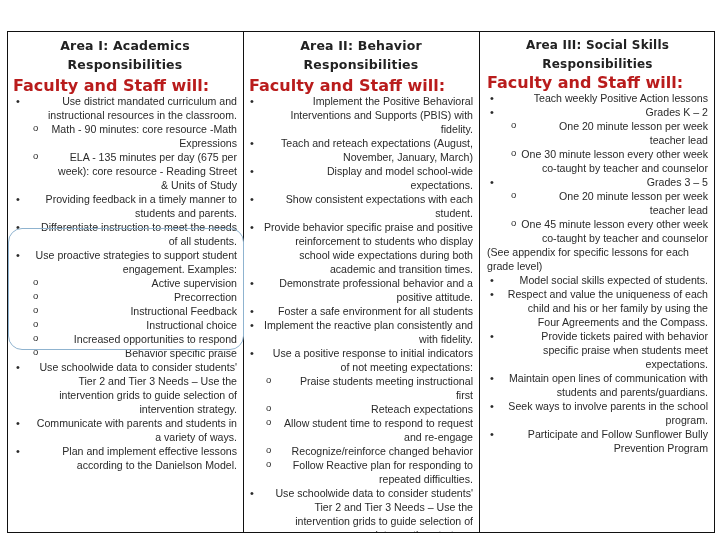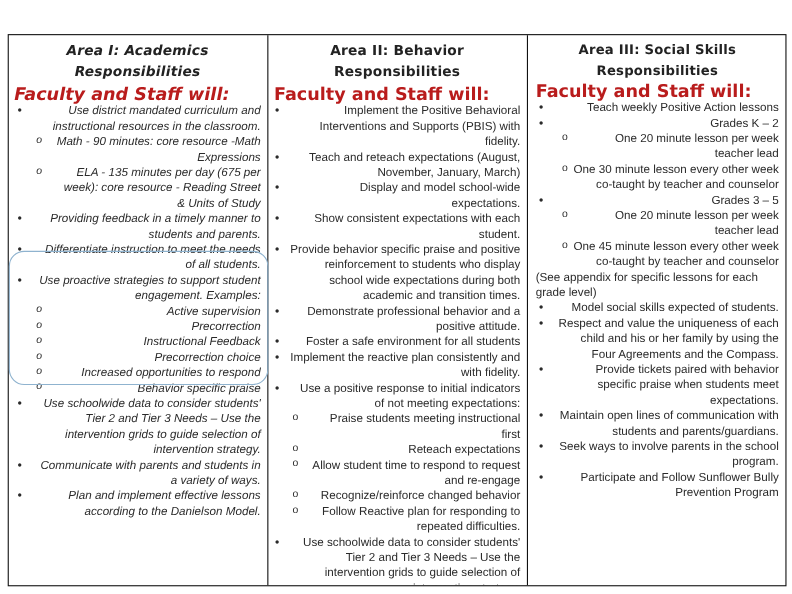--- a/index.html
+++ b/index.html
@@ -1,21 +1,21 @@
 <!DOCTYPE html>
 <html><head>
   <meta charset="utf-8">
   <style>
     html, body { margin: 0; padding: 0; background: #ffffff; }
     body { width: 720px; height: 540px; position: relative; overflow: hidden;
            font-family: "Liberation Sans", sans-serif; color: #1a1a1a; }
     .table { position: absolute; left: 7px; top: 31px; width: 708px; height: 502px;
              border: 1.5px solid #111; box-sizing: border-box; display: flex; }
     .col { box-sizing: border-box; height: 100%; padding: 4px 6px 0 5px; overflow: hidden; }
-    .col1 { width: 236px; border-right: 1.5px solid #111; font-style: italic; }
+    .col1 { width: 236px; border-right: 1.5px solid #111; }
     .col2 { width: 236px; border-right: 1.5px solid #111; }
     .col3 { flex: 1; padding-left: 7px; }
     .area-title { font-family: "DejaVu Sans", sans-serif; font-weight: bold; font-size: 12.5px;
                   text-align: center; line-height: 19px; color: #222; letter-spacing: 0.2px; }
     .col3 .area-title { font-size: 12px; }
     .faculty { font-family: "DejaVu Sans", sans-serif; font-weight: bold; font-size: 16px;
                line-height: 16px; margin-top: 4px; color: #b91c1c; }
     ul { list-style: none; margin: 0; padding: 0; }
     li { font-size: 10.6px; line-height: 14px; color: #2a2a2a; position: relative; text-align: right; }
     li.b { padding-left: 18px; }
@@ -47,21 +47,21 @@
     <ul>
         <li class="b">Use district mandated curriculum and instructional resources in the classroom.</li>
         <li class="o">Math - 90 minutes: core resource -Math Expressions</li>
         <li class="o">ELA - 135 minutes per day (675 per week): core resource - Reading Street &amp; Units of Study</li>
         <li class="b">Providing feedback in a timely manner to students and parents.</li>
         <li class="b">Differentiate instruction to meet the needs of all students.</li>
         <li class="b">Use proactive strategies to support student engagement. Examples:</li>
         <li class="o">Active supervision</li>
         <li class="o">Precorrection</li>
         <li class="o">Instructional Feedback</li>
-        <li class="o">Precorrection choice</li>
+        <li class="o">Instructional choice</li>
         <li class="o">Increased opportunities to respond</li>
         <li class="o">Behavior specific praise</li>
         <li class="b">Use schoolwide data to consider students' Tier 2 and Tier 3 Needs – Use the intervention grids to guide selection of intervention strategy.</li>
         <li class="b">Communicate with parents and students in a variety of ways.</li>
         <li class="b">Plan and implement effective lessons according to the Danielson Model.</li>
       </ul>
   </div>
   <div class="col col2">
     <div class="area-title">
       <div>Area II: Behavior</div>

